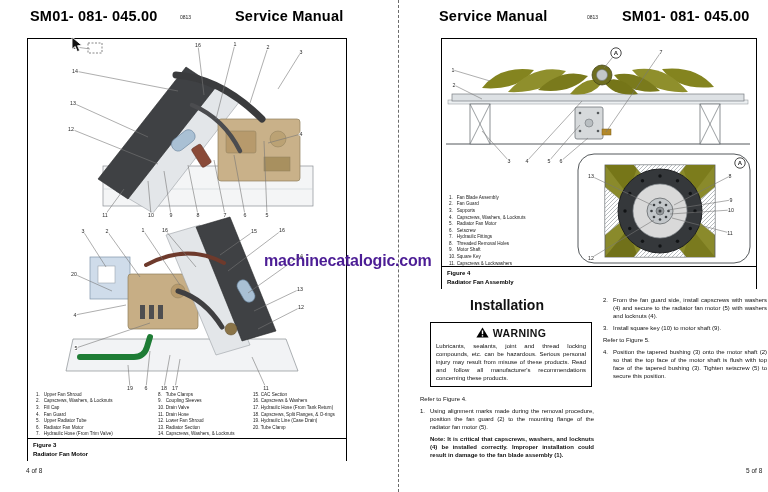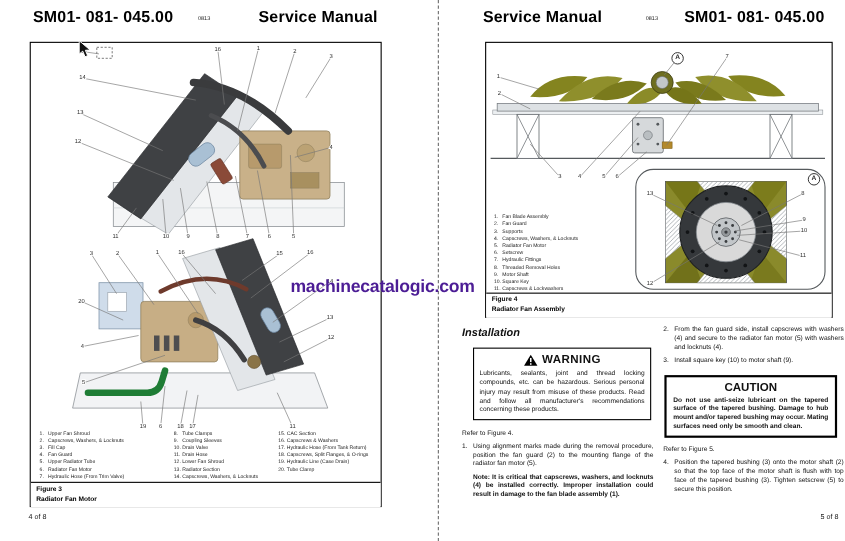--- a/index.html
+++ b/index.html
@@ -9,21 +9,21 @@
   .hdr-doc,.hdr-title{position:absolute;font-weight:bold;font-size:14.5px;white-space:nowrap;letter-spacing:.2px;}
   .hdr-rev{position:absolute;font-size:5px;color:#222;}
   .footer{position:absolute;font-size:6.5px;color:#222;}
   .figure-box{position:absolute;border:1px solid #000;background:#fff;}
   .fig-svg{position:absolute;left:0;top:0;}
   .parts-col{position:absolute;font-size:6.6px;line-height:1.42;transform:scale(.7);transform-origin:0 0;white-space:nowrap;color:#1a1a1a;}
   .prow{display:flex;}
   .pn{width:11px;flex:none;}
   .caption{position:absolute;left:0;right:0;border-top:1px solid #000;background:#fff;font-size:6px;font-weight:bold;padding:2px 5px 0;line-height:1.5;}
   .col{position:absolute;font-size:6px;line-height:1.34;text-align:justify;color:#111;}
-  .inst-heading{font-size:10px;font-weight:bold;margin:0 0 7px 0;text-align:left;font-style:italic;}
+  .inst-heading{font-size:14px;font-weight:bold;margin:0 0 7px 0;text-align:center;}
   .warnbox{border:1.5px solid #000;padding:2px 5px 4px 5px;margin:0 2px 8px 10px;}
   .warnhead{display:flex;justify-content:center;align-items:center;gap:4px;margin:1px 0 2px 0;}
   .warntitle{font-size:10.5px;font-weight:bold;letter-spacing:.4px;}
   .cautionbox{border:2px solid #000;padding:2px 6px 4px 6px;margin:9px 6px 7px 1px;}
   .cautiontitle{text-align:center;font-size:10.5px;font-weight:bold;margin:0 0 1px 0;}
   .cautiontext{font-weight:bold;}
   .refer{text-align:left;margin:0 0 4px 0;}
   .step{display:flex;margin:0 0 4px 0;}
   .stepn{width:10px;flex:none;}
   .stept{flex:1;text-align:justify;}
@@ -453,24 +453,20 @@
 
     <div class="col" style="left:591px;top:296px;width:164px;">
       <div class="step">
         <span class="stepn">2.</span>
         <span class="stept">From the fan guard side, install capscrews with washers (4) and secure to the radiator fan motor (5) with washers and locknuts (4).</span>
       </div>
       <div class="step">
         <span class="stepn">3.</span>
         <span class="stept">Install square key (10) to motor shaft (9).</span>
       </div>
-      <div class="cautionbox">
-        <div class="cautiontitle">CAUTION</div>
-        <div class="cautiontext">Do not use anti-seize lubricant on the tapered surface of the tapered bushing. Damage to hub mount and/or tapered bushing may occur. Mating surfaces need only be smooth and clean.</div>
-      </div>
       <div class="refer">Refer to Figure 5.</div>
       <div class="step">
         <span class="stepn">4.</span>
         <span class="stept">Position the tapered bushing (3) onto the motor shaft (2) so that the top face of the motor shaft is flush with top face of the tapered bushing (3). Tighten setscrew (5) to secure this position.</span>
       </div>
     </div>
 
     <div class="footer" style="left:734px;top:467px;">5 of 8</div>
   </div>
 

